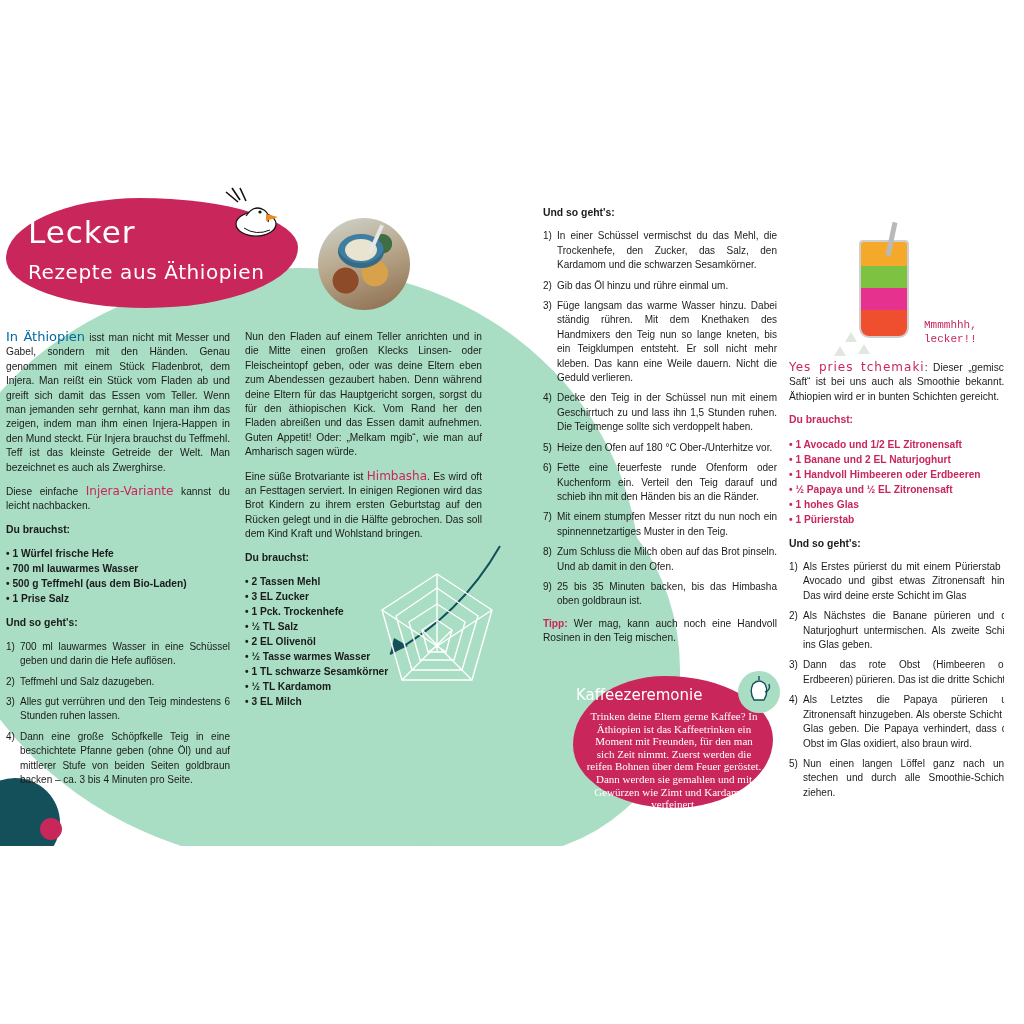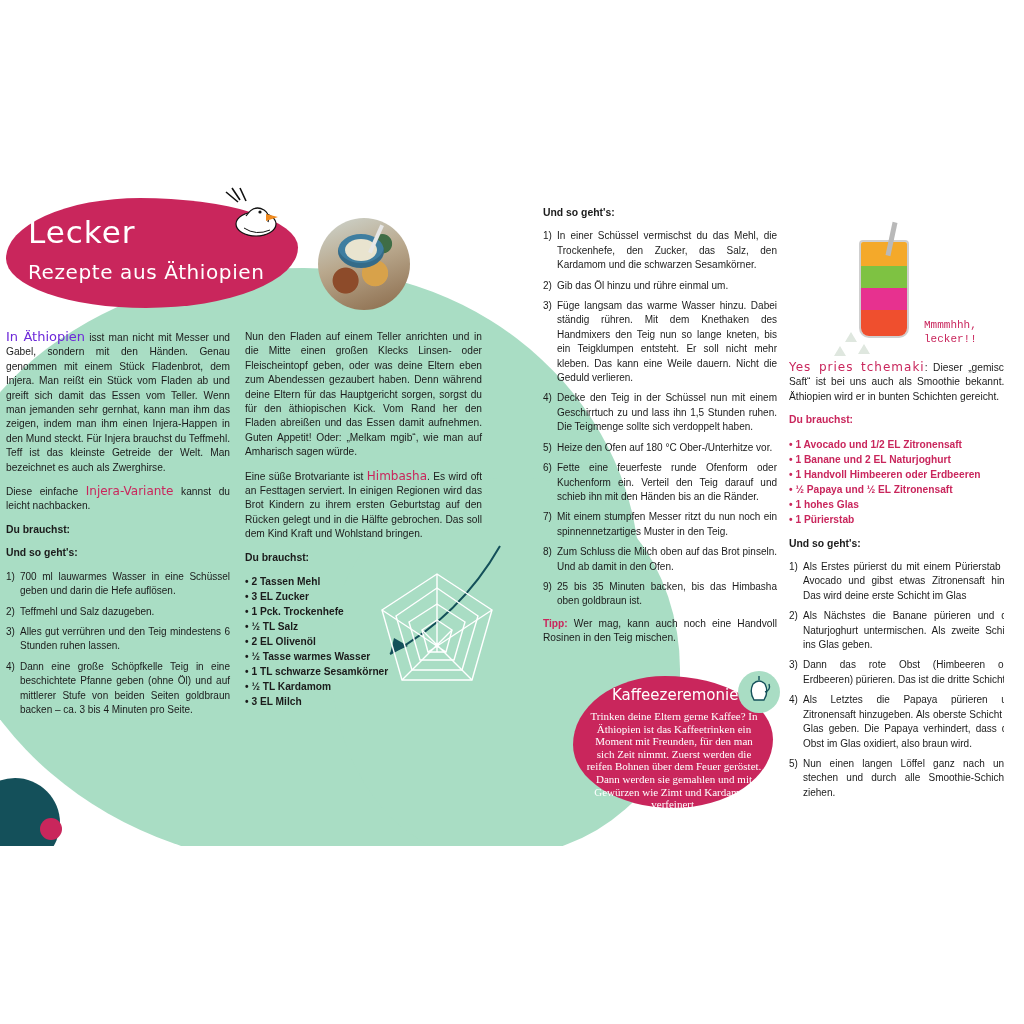--- a/index.html
+++ b/index.html
@@ -63,40 +63,40 @@
     background:#e9e4cf;
   }
   .photo .spoon{
     position:absolute;left:56px;top:6px;width:4px;height:30px;background:#e7e7e7;transform:rotate(24deg);
   }
 
   
   .col{position:absolute;font-size:10.2px;line-height:14.4px;color:#1b1b1b;text-align:justify;}
   .col p{margin:0 0 9px 0;}
   .hl-pink{color:#c9265c;font-family:"DejaVu Sans", sans-serif;font-size:12px;}
-  .hl-pink-title{color:#6d28d9;font-family:"DejaVu Sans", sans-serif;font-size:13px;}
+  .hl-pink-title{color:#0369a1;font-family:"DejaVu Sans", sans-serif;font-size:13px;}
   .sub{font-weight:bold;font-size:10.4px;margin:0 0 5px 0;}
   ul.ing{margin:0 0 10px 0;padding:0;list-style:none;}
   ul.ing li{font-weight:bold;font-size:10.2px;line-height:15px;}
   ul.ing li:before{content:"• ";}
   ol.steps{margin:0;padding:0;list-style:none;counter-reset:s;}
   ol.steps li{counter-increment:s;font-size:10px;line-height:14.4px;margin-bottom:6px;padding-left:14px;position:relative;text-align:justify;}
   ol.steps li:before{content:counter(s) ")";position:absolute;left:0;top:0;}
 
   
   .web{position:absolute;left:372px;top:392px;width:130px;height:128px;}
   .arrow{position:absolute;left:300px;top:348px;width:210px;height:180px;}
 
   
   .coffee-blob{
     position:absolute;left:573px;top:498px;width:200px;height:132px;background:#c9265c;
     border-radius:46% 54% 50% 50% / 52% 48% 52% 48%;
   }
   .coffee-title{
-    position:absolute;left:612px;top:508px;color:#ffffff;font-size:15px;
+    position:absolute;left:576px;top:508px;color:#ffffff;font-size:15px;
     font-family:"DejaVu Sans", sans-serif;
   }
   .coffee-text{
     position:absolute;left:586px;top:532px;width:176px;color:#ffffff;font-size:11px;line-height:12.6px;
     text-align:center;font-family:Liberation Serif, serif;
   }
   .coffee-icon{position:absolute;left:737px;top:492px;width:44px;height:44px;}
 
   
   .glass{position:absolute;left:855px;top:48px;width:56px;height:110px;}
@@ -141,20 +141,26 @@
     <div class="photo">
       <div class="bowl"></div>
       <div class="bowl-in"></div>
       <div class="spoon"></div>
     </div>
 
     <div class="col" style="left:6px;top:152px;width:224px;">
       <p><span class="hl-pink-title">In Äthiopien</span> <span>isst man nicht mit Messer und Gabel, sondern mit den Händen. Genau genommen mit einem Stück Fladenbrot, dem Injera. Man reißt ein Stück vom Fladen ab und greift sich damit das Essen vom Teller. Wenn man jemanden sehr gernhat, kann man ihm das zeigen, indem man ihm einen Injera-Happen in den Mund steckt. Für Injera brauchst du Teffmehl. Teff ist das kleinste Getreide der Welt. Man bezeichnet es auch als Zwerghirse.</span></p>
       <p><span>Diese einfache </span><span class="hl-pink">Injera-Variante</span><span> kannst du leicht nachbacken.</span></p>
       <p class="sub">Du brauchst:</p>
+      <ul class="ing">
+        <li>1 Würfel frische Hefe</li>
+        <li>700 ml lauwarmes Wasser</li>
+        <li>500 g Teffmehl (aus dem Bio-Laden)</li>
+        <li>1 Prise Salz</li>
+      </ul>
       <p class="sub">Und so geht's:</p>
       <ol class="steps">
         <li>700 ml lauwarmes Wasser in eine Schüssel geben und darin die Hefe auflösen.</li>
         <li>Teffmehl und Salz dazugeben.</li>
         <li>Alles gut verrühren und den Teig mindestens 6 Stunden ruhen lassen.</li>
         <li>Dann eine große Schöpfkelle Teig in eine beschichtete Pfanne geben (ohne Öl) und auf mittlerer Stufe von beiden Seiten goldbraun backen – ca. 3 bis 4 Minuten pro Seite.</li>
       </ol>
     </div>
 
     <div class="col" style="left:245px;top:152px;width:237px;">

